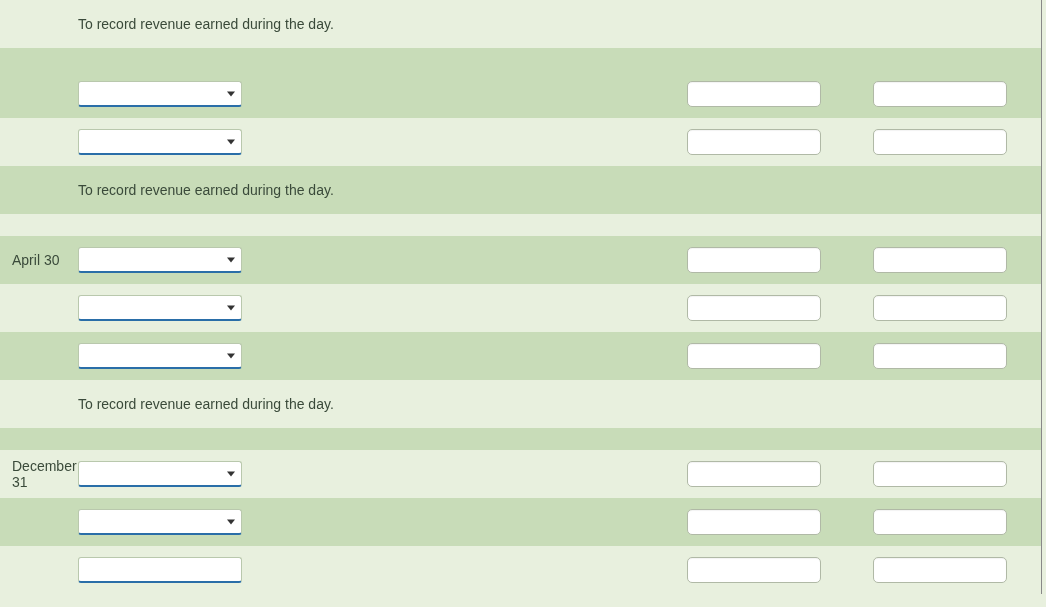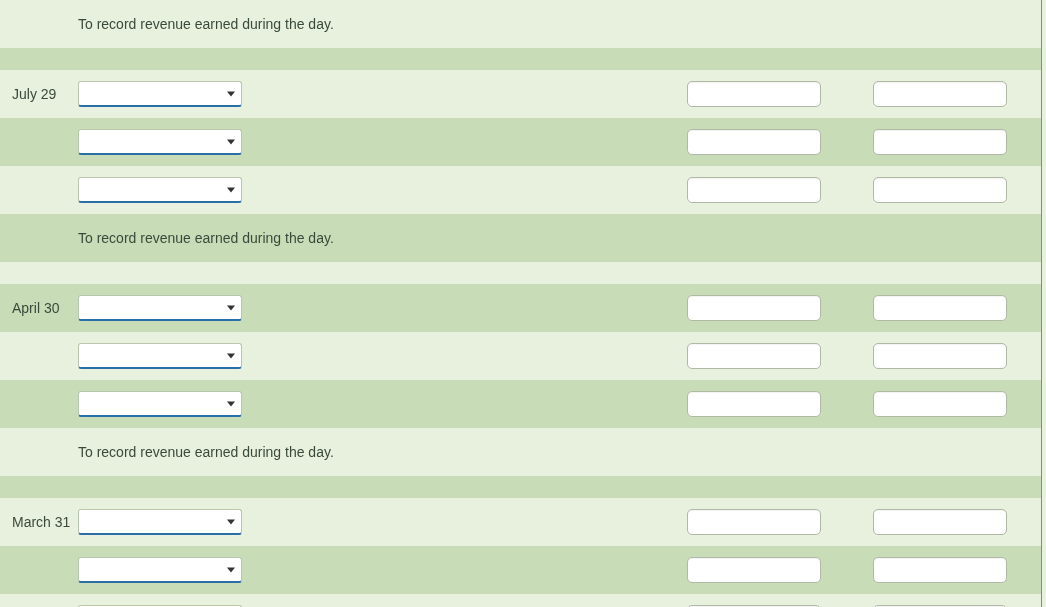--- a/index.html
+++ b/index.html
@@ -84,36 +84,20 @@
 <body>
 
 <div class="wrap">
 
   <div class="row light">
     <div class="date-col"></div>
     <div class="desc-col">To record revenue earned during the day.</div>
   </div>
   <div class="row dark spacer"></div>
 
-  <div class="row light">
-    <div class="date-col">July 29</div>
-    <div class="acct-col">
-      <div class="select-box" tabindex="0">
-        <span></span>
-        <span class="caret"></span>
-      </div>
-    </div>
-    <div class="gap"></div>
-    <div class="amt-col">
-        <input class="text-box" type="text" value="" style="">
-      </div>
-    <div class="amt-col">
-        <input class="text-box" type="text" value="" style="">
-      </div>
-  </div>
   <div class="row dark">
     <div class="date-col"></div>
     <div class="acct-col">
       <div class="select-box" tabindex="0">
         <span></span>
         <span class="caret"></span>
       </div>
     </div>
     <div class="gap"></div>
     <div class="amt-col">
@@ -193,21 +177,21 @@
         <input class="text-box" type="text" value="" style="">
       </div>
   </div>
   <div class="row light">
     <div class="date-col"></div>
     <div class="desc-col">To record revenue earned during the day.</div>
   </div>
   <div class="row dark spacer"></div>
 
   <div class="row light">
-    <div class="date-col">March 31</div>
+    <div class="date-col">December 31</div>
     <div class="acct-col">
       <div class="select-box" tabindex="0">
         <span></span>
         <span class="caret"></span>
       </div>
     </div>
     <div class="gap"></div>
     <div class="amt-col">
         <input class="text-box" type="text" value="" style="">
       </div>

